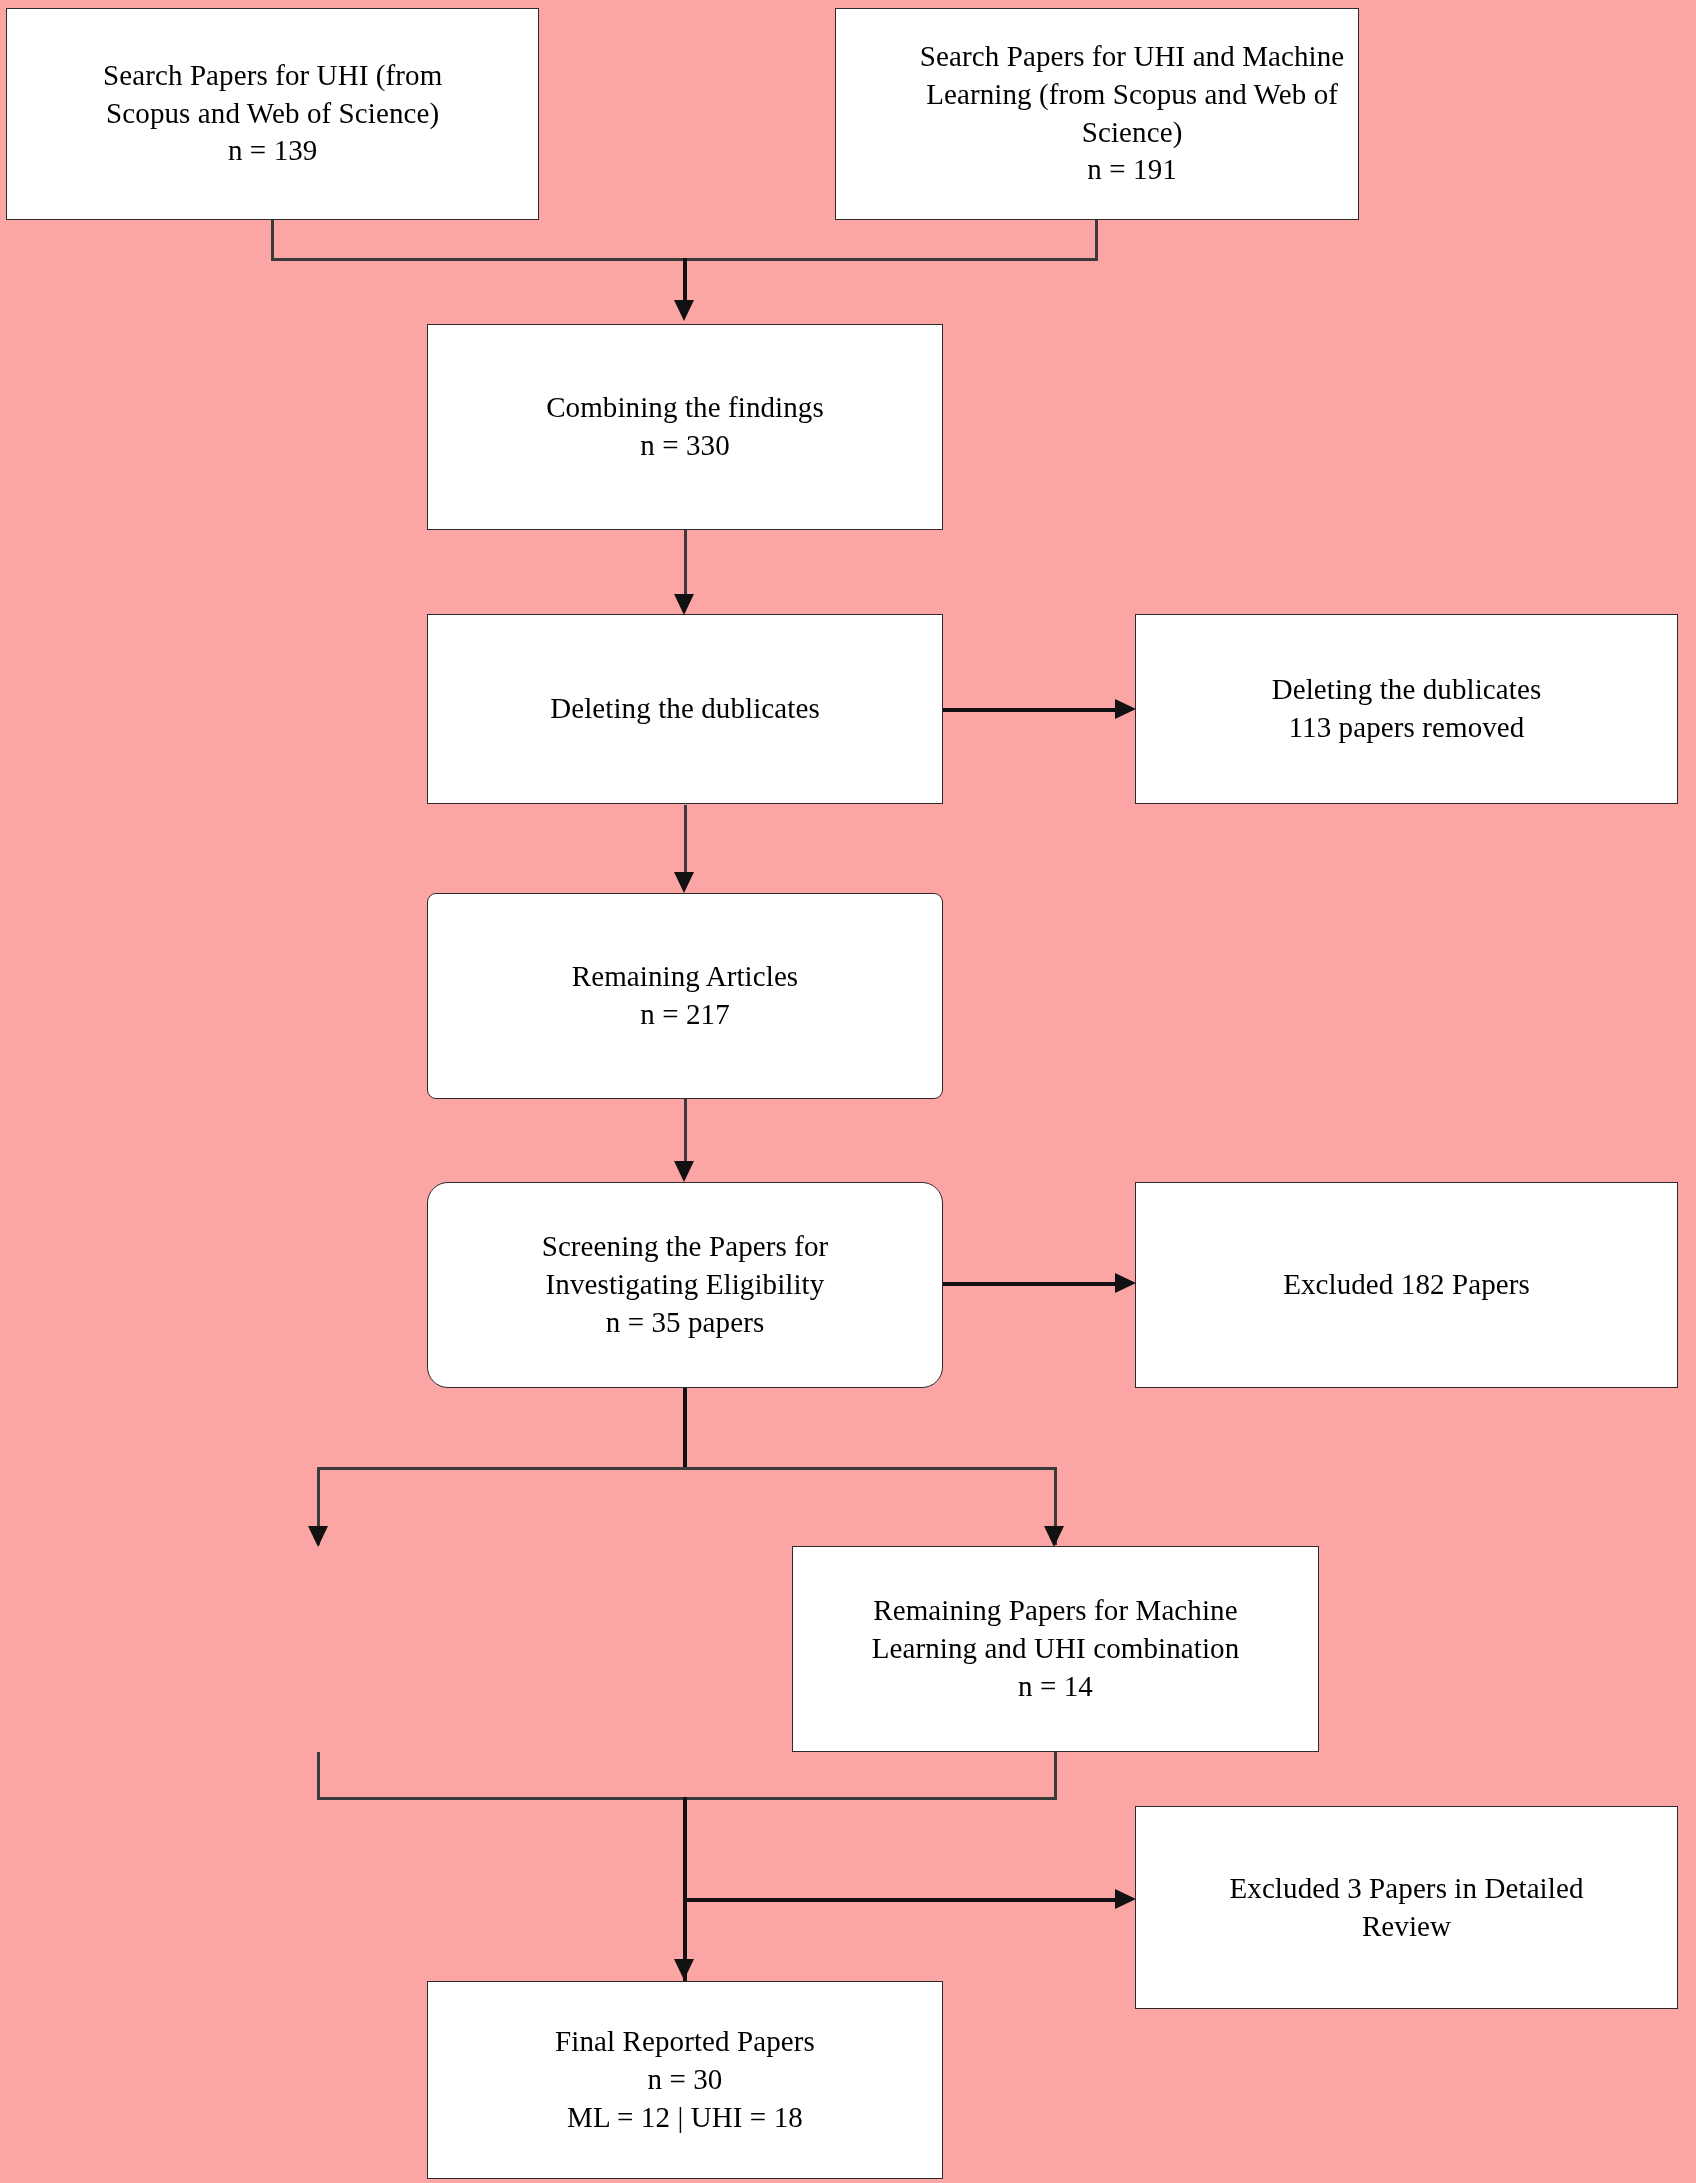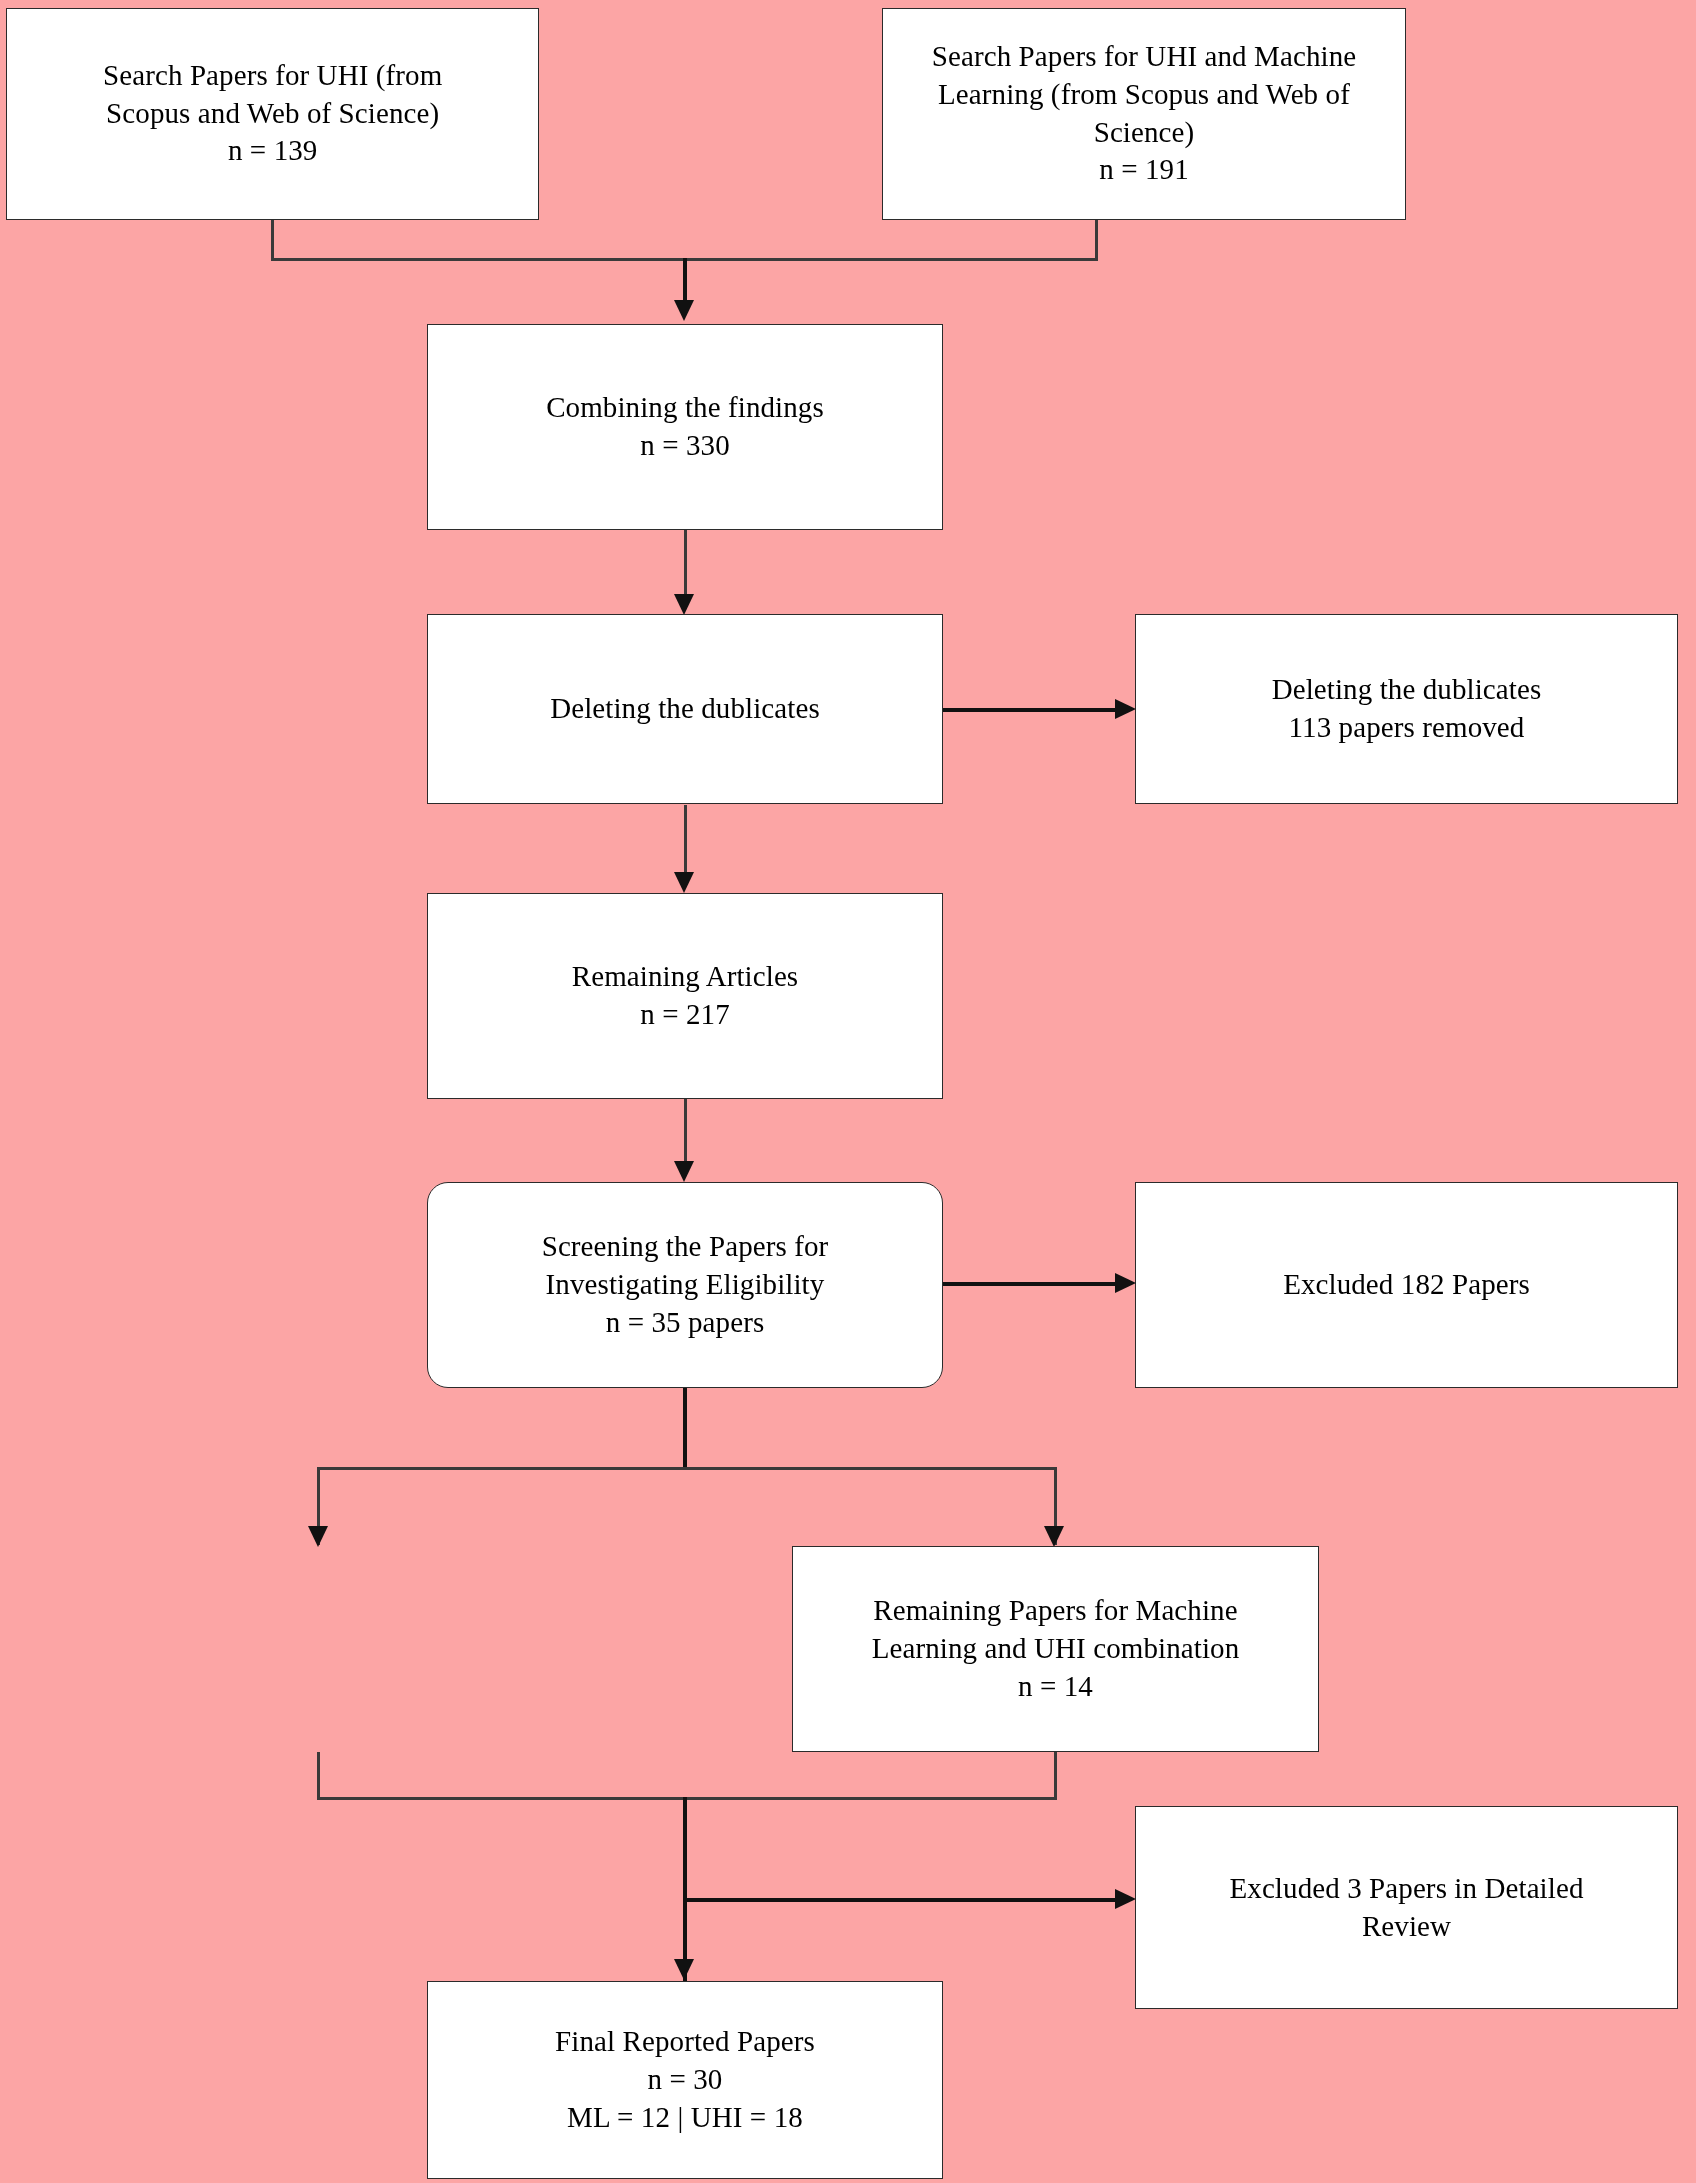--- a/index.html
+++ b/index.html
@@ -55,21 +55,21 @@
 <body>
 
 <div id="canvas">
 
   <div class="fbox" style="left:6.2px;top:7.5px;width:533px;height:212px;">
     <span class="txt">Search Papers for UHI (from
 Scopus and Web of Science)
 n = 139</span>
   </div>
 
-  <div class="fbox" style="left:882px;top:7.5px;width:524px;height:212px;">
+  <div class="fbox" style="left:835px;top:7.5px;width:524px;height:212px;justify-content:flex-end;">
     <span class="txt">Search Papers for UHI and Machine
 Learning (from Scopus and Web of
 Science)
 n = 191</span>
   </div>
 
   <div class="vline" style="left:271px;top:220px;height:41px;"></div>
   <div class="vline" style="left:1095px;top:220px;height:41px;"></div>
   <div class="hline" style="left:271px;top:258px;width:827px;"></div>
   <div class="vline thick" style="left:683px;top:258px;height:44px;"></div>
@@ -91,21 +91,21 @@
     <span class="txt">Deleting the dublicates
 113 papers removed</span>
   </div>
 
   <div class="hline thick" style="left:943px;top:708px;width:175px;"></div>
   <div class="arrow-right" style="left:1115px;top:699px;"></div>
 
   <div class="vline" style="left:684px;top:805px;height:72px;"></div>
   <div class="arrow-down" style="left:674px;top:872px;"></div>
 
-  <div class="fbox" style="left:427px;top:893px;width:516px;height:206px;">
+  <div class="fbox" style="left:427px;top:893px;width:516px;height:206px;border-radius:9px;">
     <span class="txt">Remaining Articles
 n = 217</span>
   </div>
 
   <div class="vline" style="left:684px;top:1099px;height:69px;"></div>
   <div class="arrow-down" style="left:674px;top:1161px;"></div>
 
   <div class="fbox" style="left:427px;top:1182px;width:516px;height:206px;border-radius:21px;">
     <span class="txt">Screening the Papers for
 Investigating Eligibility

